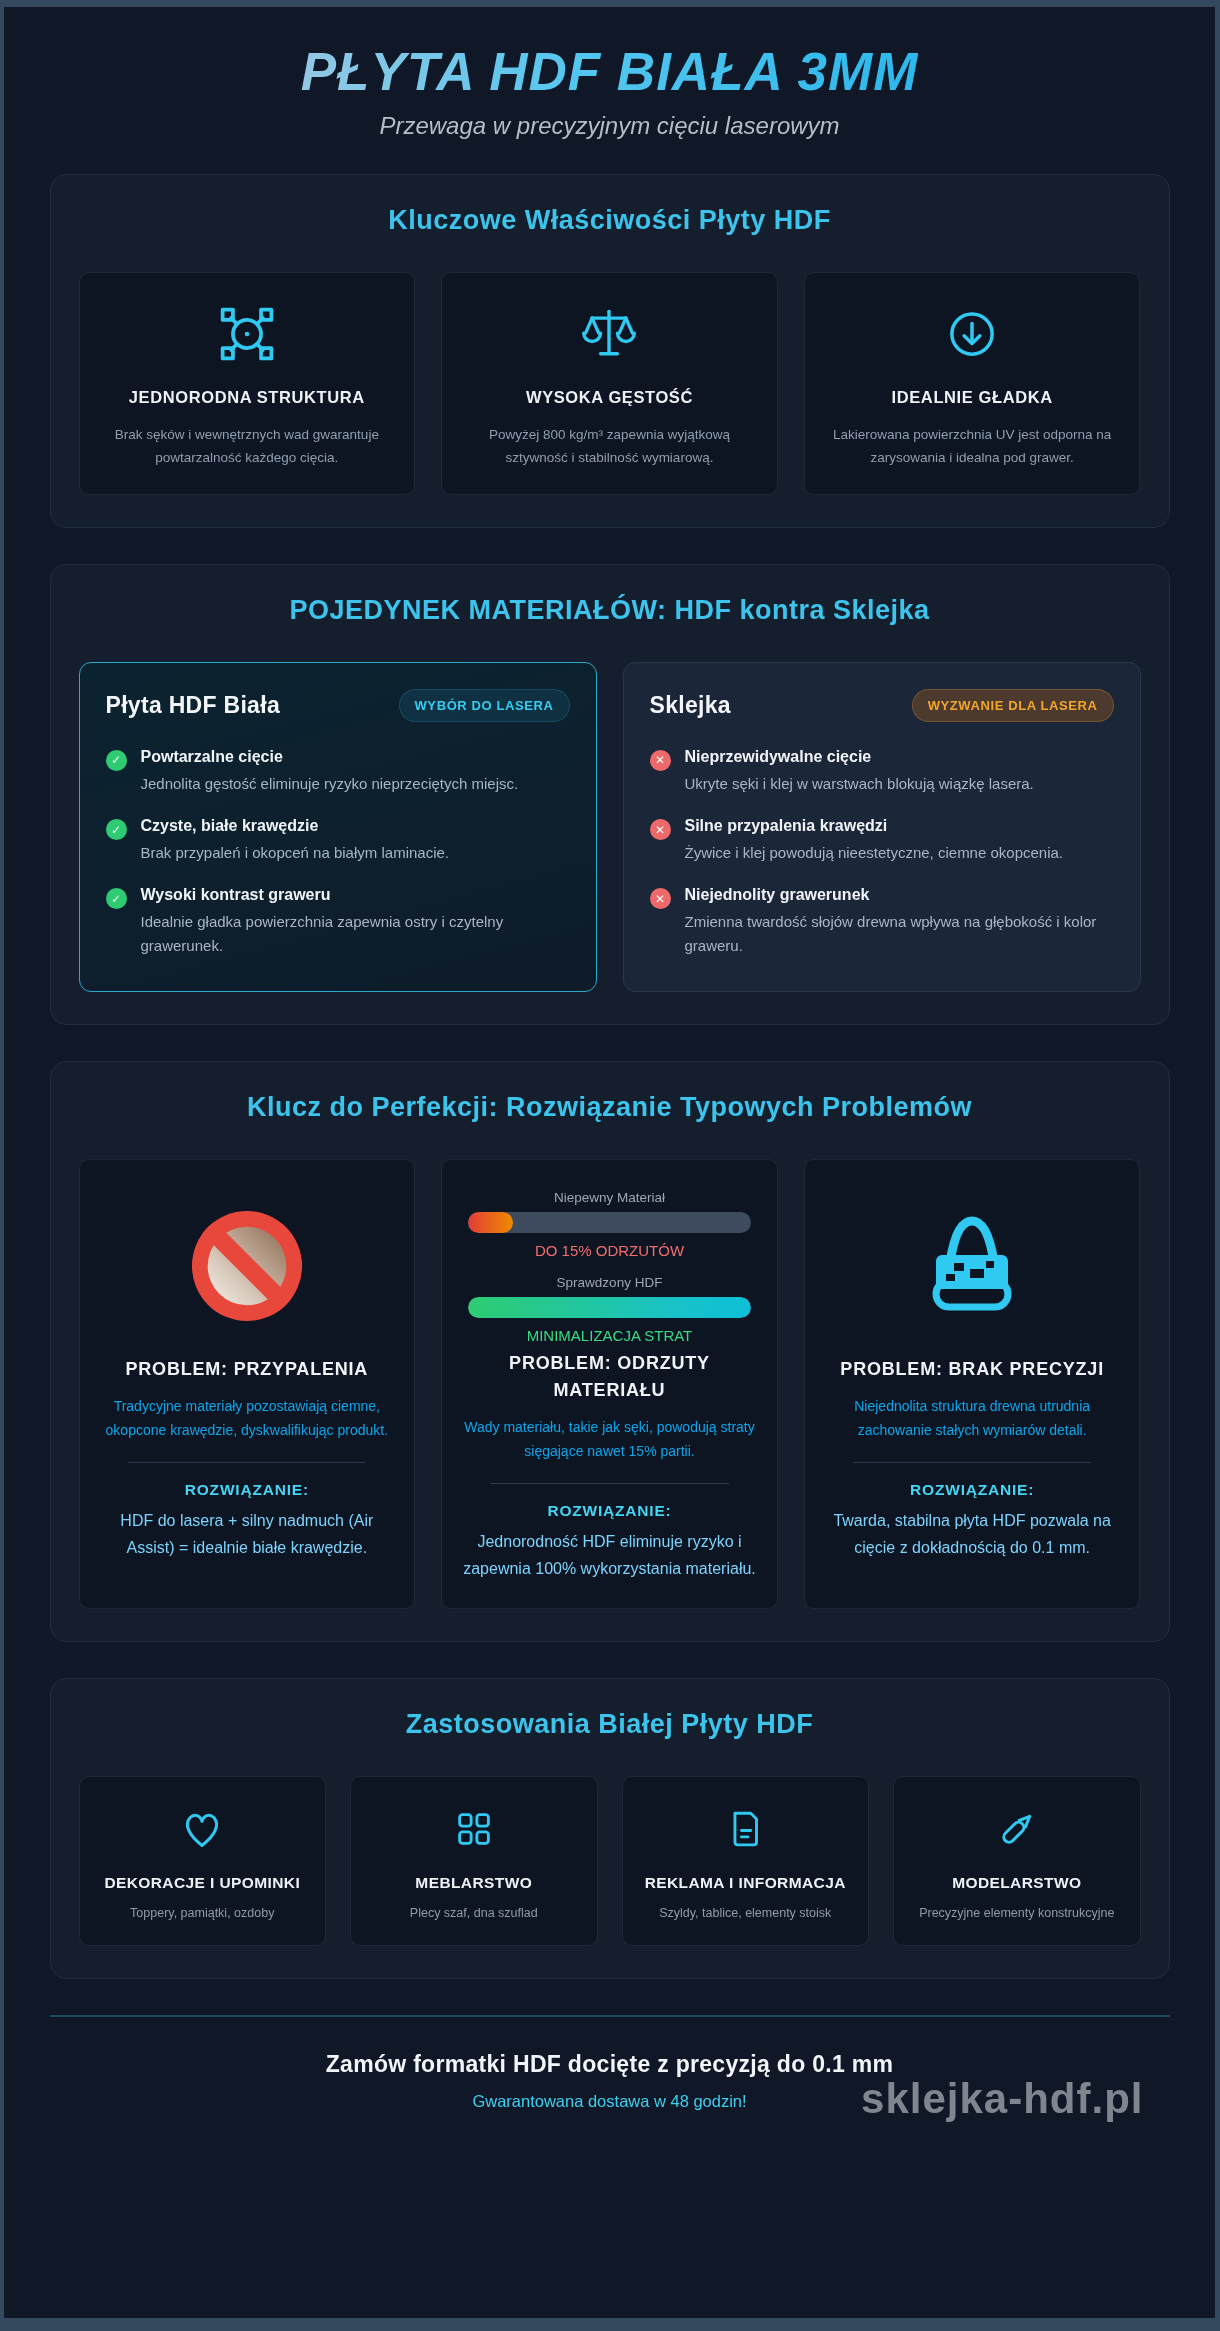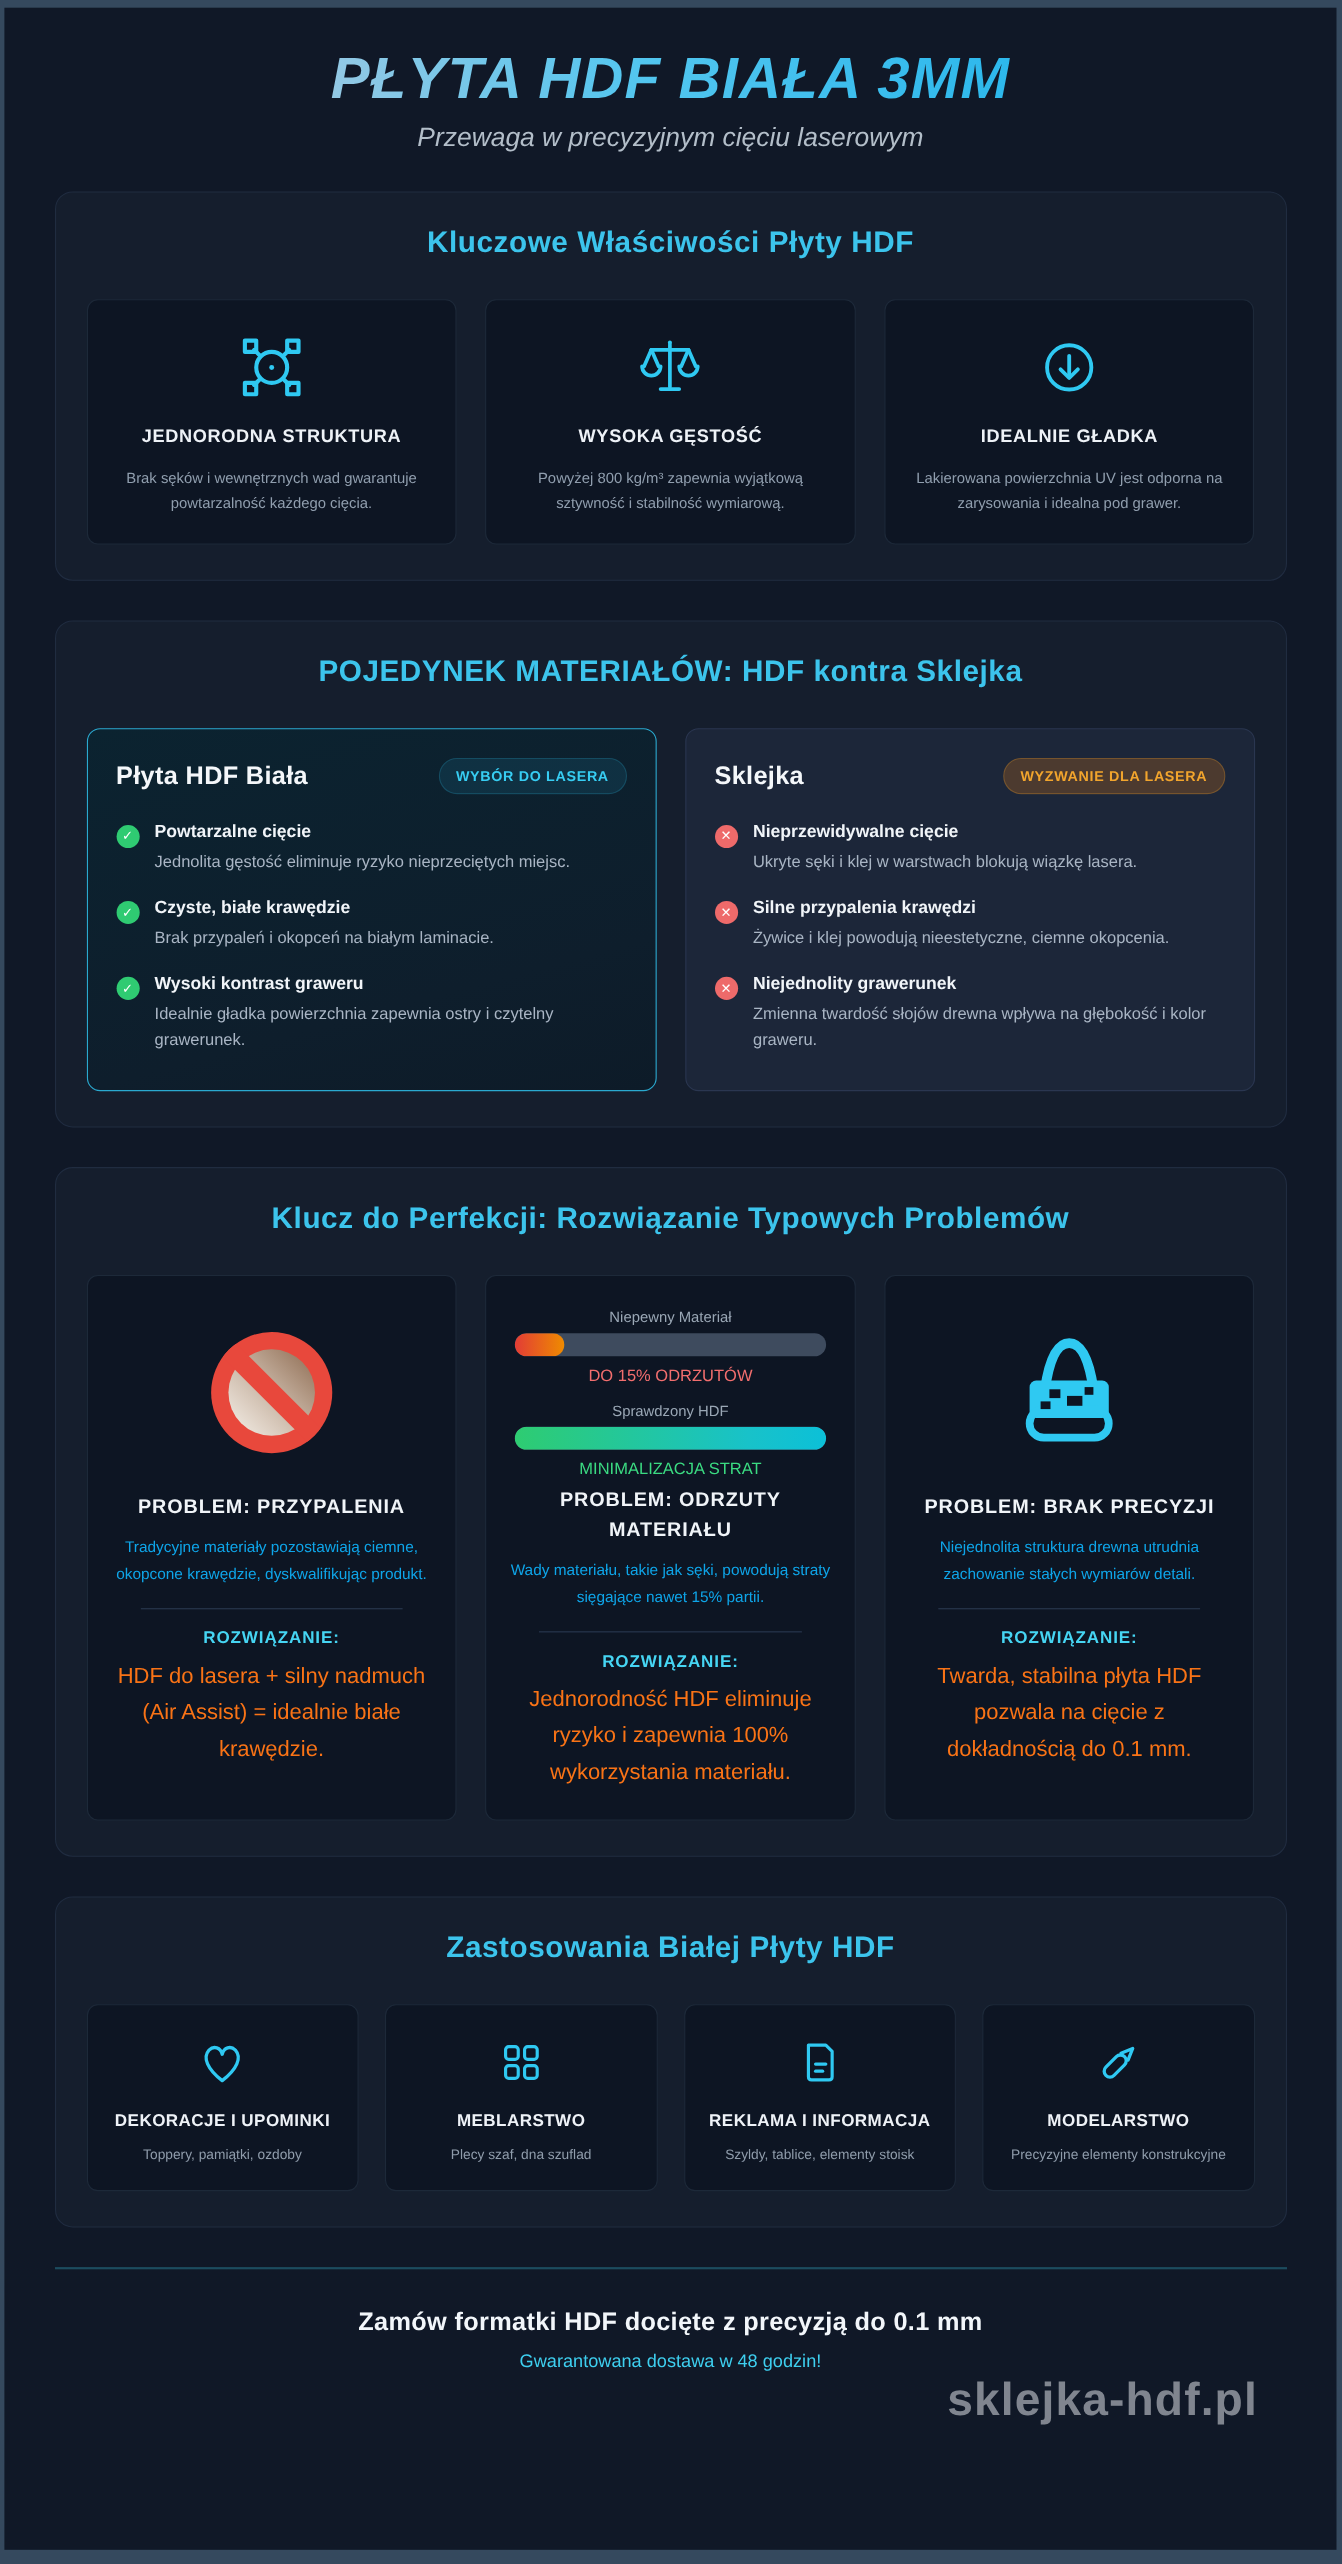--- a/index.html
+++ b/index.html
@@ -81,21 +81,21 @@
   .prob-grid { display:grid; grid-template-columns:repeat(3,1fr); gap:26px; }
   .prob-card {
     background:#0d1523; border:1px solid #1d2939; border-radius:10px;
     padding:26px 20px 26px; text-align:center; display:flex; flex-direction:column;
   }
   .prob-card .icon-wrap { height:160px; display:flex; align-items:center; justify-content:center; }
   .prob-title { color:#f0f4f8; font-size:18px; letter-spacing:.8px; line-height:1.5; margin:10px 0 12px; }
   .prob-text { color:#0ea5e9; font-size:14px; line-height:1.7; }
   .prob-divider { border:none; border-top:1px solid #2a3850; margin:20px 28px 18px; }
   .solution-label { color:#46d5f3; font-size:15.5px; font-weight:bold; letter-spacing:.8px; margin-bottom:9px; }
-  .solution-text { color:#f97316; font-size:20px; line-height:1.65; }
+  .solution-text { color:#7dd3fc; font-size:16px; line-height:1.65; }
 
   
   .bars { padding:4px 6px 0; }
   .bar-label { color:#9aa7b5; font-size:13.5px; margin-bottom:7px; }
   .bar-track { height:21px; border-radius:11px; background:#3e4b5e; overflow:hidden; }
   .bar-fill { height:100%; border-radius:11px; }
   .bar-fill.red { background:linear-gradient(90deg,#e23c36,#ef8b00); }
   .bar-fill.green { background:linear-gradient(90deg,#2ecc71,#18c2c9 75%,#0cc0d8); }
   .bar-caption { font-size:15px; font-weight:normal; margin:9px 0 16px; }
   .bar-caption.red { color:#f26e6e; }
@@ -113,21 +113,21 @@
 
   
   .footer {
     margin-top:6px; border-top:2px solid #1c4c5f;
     text-align:center; padding-top:34px; position:relative;
   }
   .footer .headline { color:#f2f6fa; font-size:23px; font-weight:bold; letter-spacing:.3px; }
   .footer .subline { color:#3ecfef; font-size:16.5px; margin-top:14px; }
   .watermark {
     position:absolute; right:26px; top:58px;
-    font-size:42px; font-weight:bold; color:#999ea6; opacity:.82; letter-spacing:1px;margin-top:36px;
+    font-size:42px; font-weight:bold; color:#999ea6; opacity:.82; letter-spacing:1px;
   }
 
   svg.cyan-icon { stroke:#2fc9f2; fill:none; stroke-width:4; stroke-linecap:round; stroke-linejoin:round; }
 </style>
 </head>
 <body>
 
 <div class="page">
   <div class="content">
 

